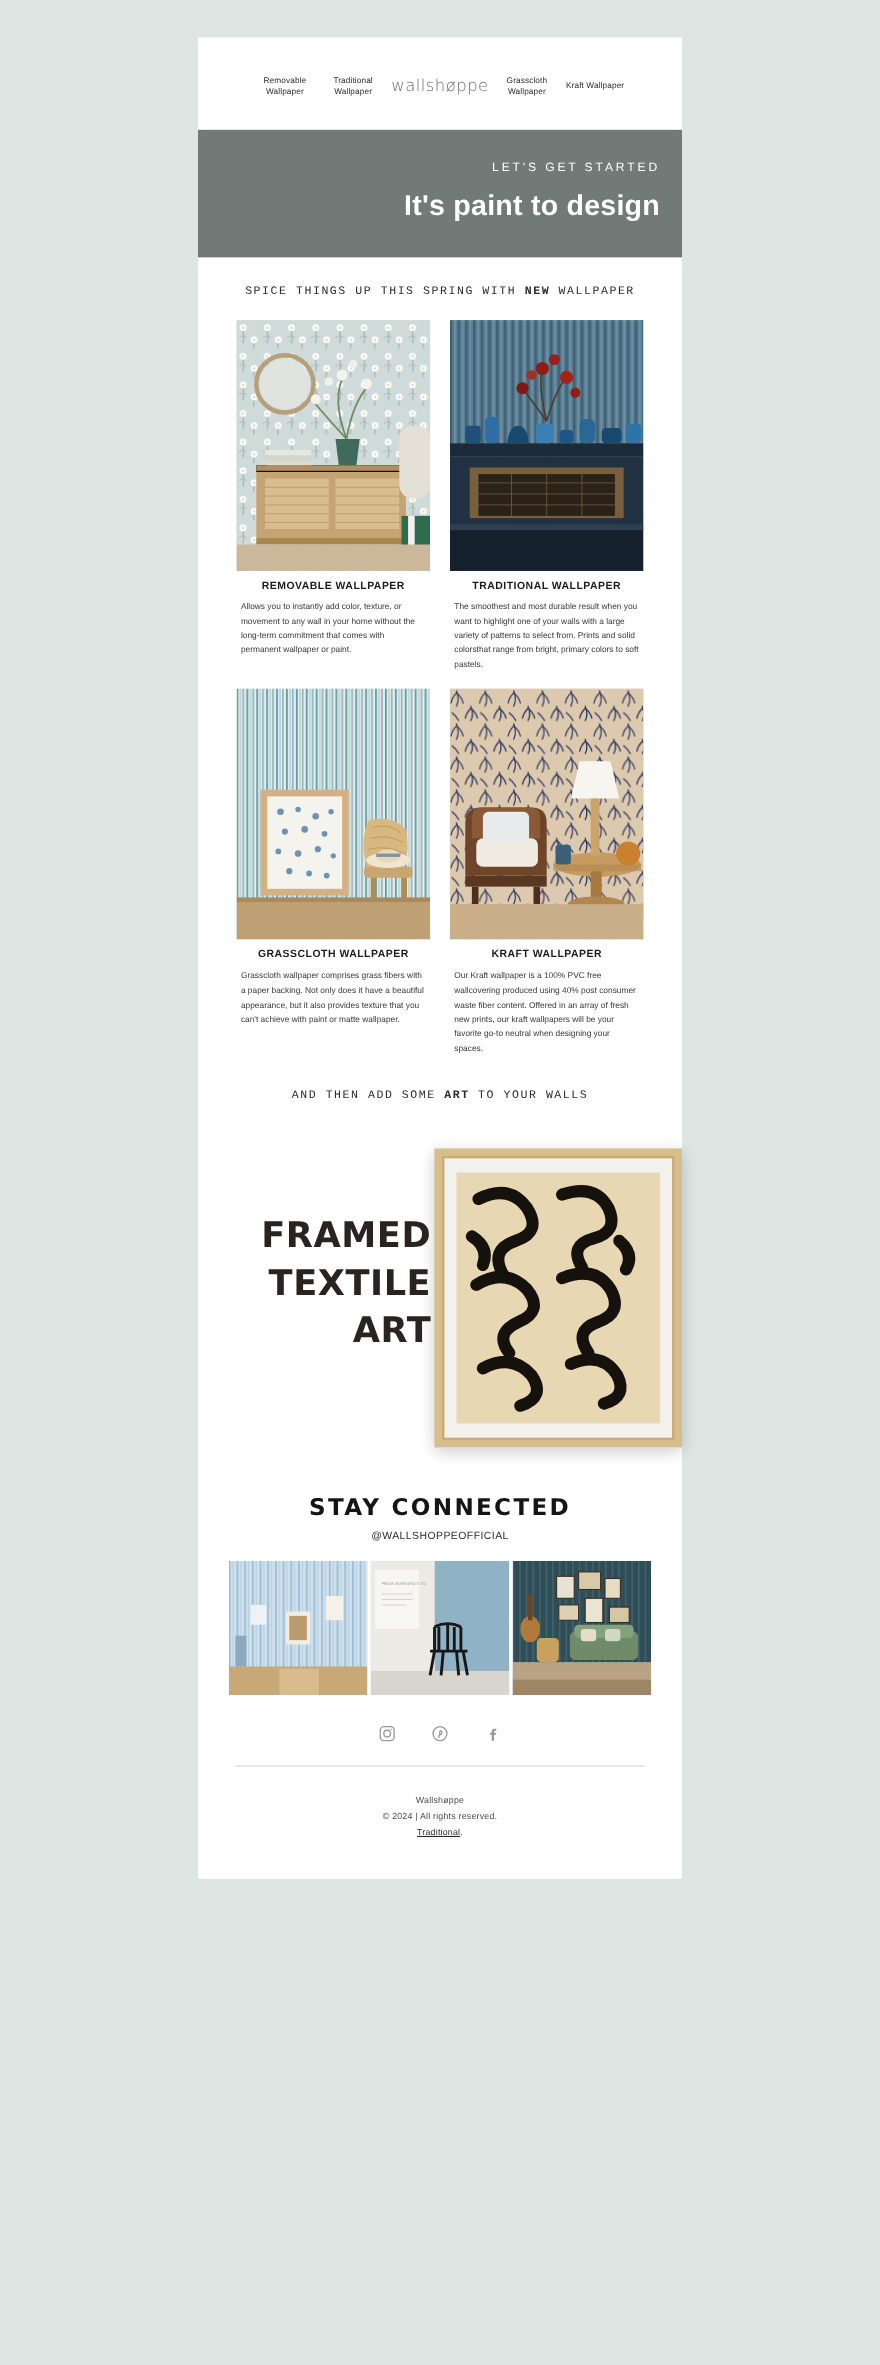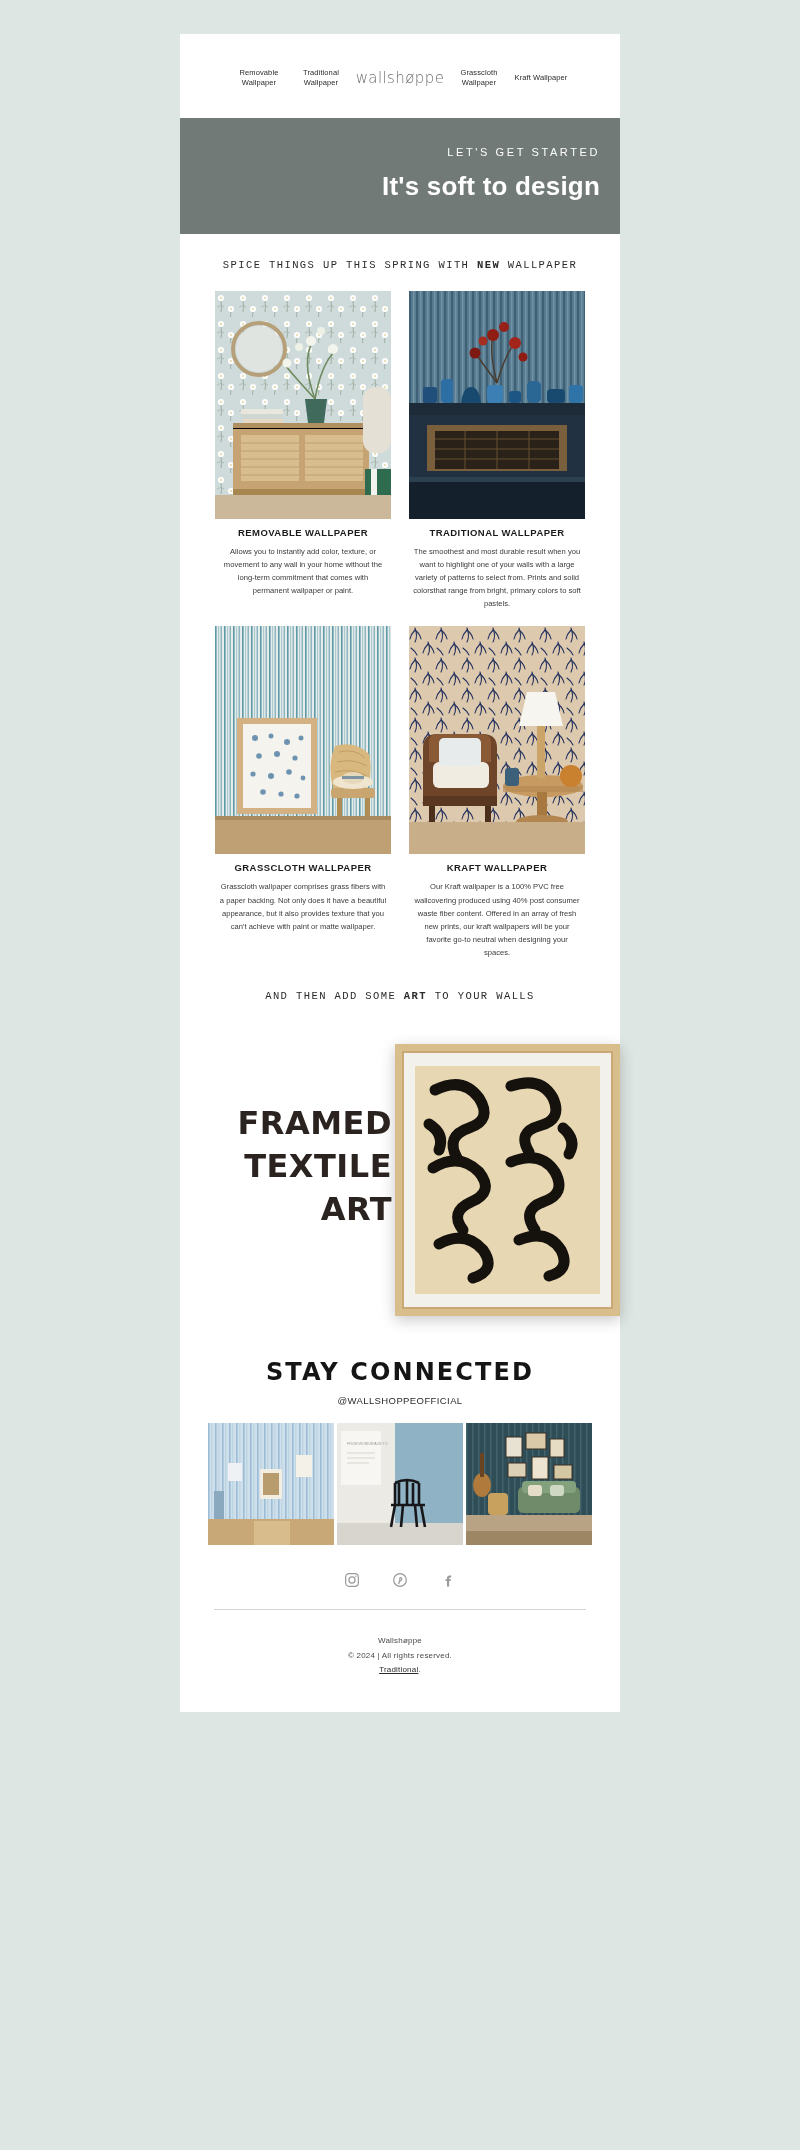--- a/index.html
+++ b/index.html
@@ -107,21 +107,21 @@
   .card-img svg { display: block; width: 100%; height: 100%; }
   .card-title {
     text-align: center;
     font-size: 9.5px;
     font-weight: bold;
     letter-spacing: 0.45px;
     color: #1b1b1b;
     padding: 8px 0 7px 0;
   }
   .card-text {
-    text-align: center;
+    text-align: left;
     font-size: 7.6px;
     line-height: 1.72;
     color: #3a3a3a;
     padding: 0 4px;
   }
 
   
   .art-block {
     position: relative;
     margin-top: 22px;
@@ -152,21 +152,21 @@
     box-shadow: 0 4px 14px rgba(0,0,0,0.22);
   }
   .art-frame svg { display: block; width: 100%; height: 100%; }
 
   
   .connected {
     text-align: center;
     padding-top: 24px;
   }
   .connected-title {
-    font-size: 24px;
+    font-size: 21px;
     font-weight: bold;
     letter-spacing: 2.1px;
     color: #151515;
     font-family: "DejaVu Sans", sans-serif;
   }
   .connected-handle {
     font-size: 9.5px;
     color: #2b2b2b;
     letter-spacing: 0.4px;
     margin-top: 9px;
@@ -237,21 +237,21 @@
     <div class="nav">
       <div class="nav-item">Removable Wallpaper</div>
       <div class="nav-item">Traditional Wallpaper</div>
       <div class="nav-logo">wallshøppe</div>
       <div class="nav-item">Grasscloth Wallpaper</div>
       <div class="nav-item">Kraft Wallpaper</div>
     </div>
 
     <div class="hero">
       <div class="hero-kicker">LET'S GET STARTED</div>
-      <div class="hero-title">It's soft to design</div>
+      <div class="hero-title">It's paint to design</div>
     </div>
 
     <div class="tagline"><span>SPICE THINGS UP THIS SPRING WITH </span><b>NEW</b><span> WALLPAPER</span></div>
 
     <div class="grid">
 
       <div class="card">
         <div class="card-img">
           <svg viewBox="0 0 176 228" preserveAspectRatio="none">
             <defs>

